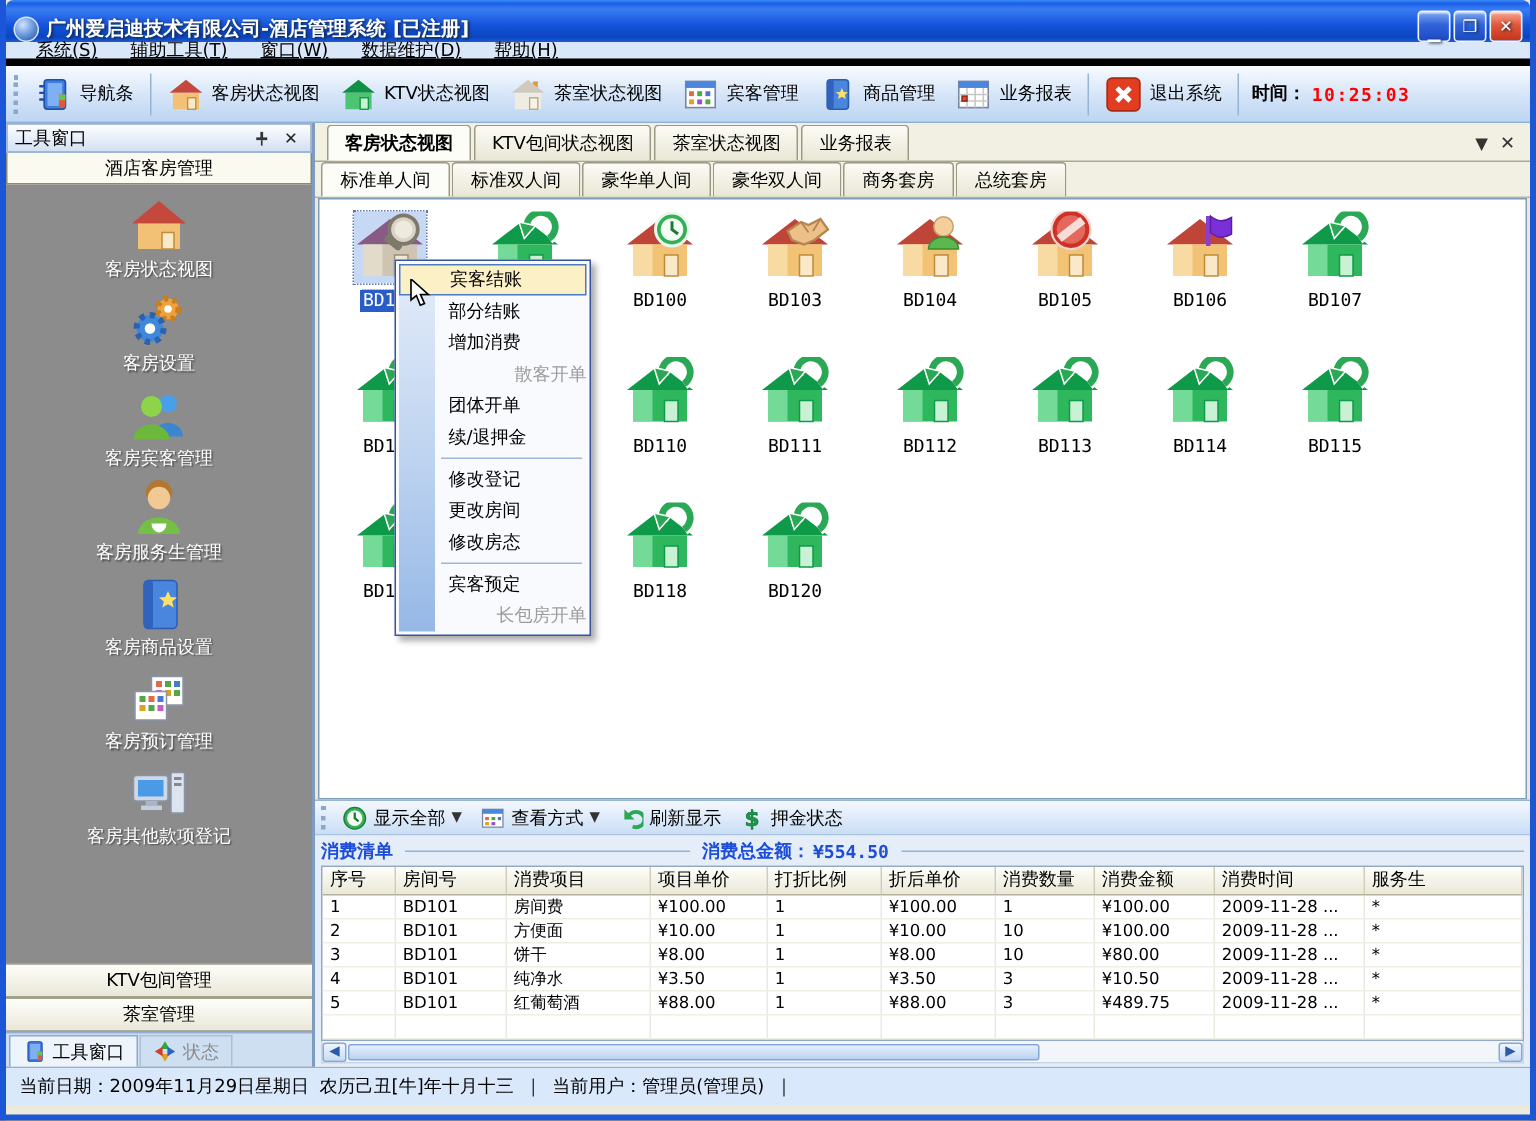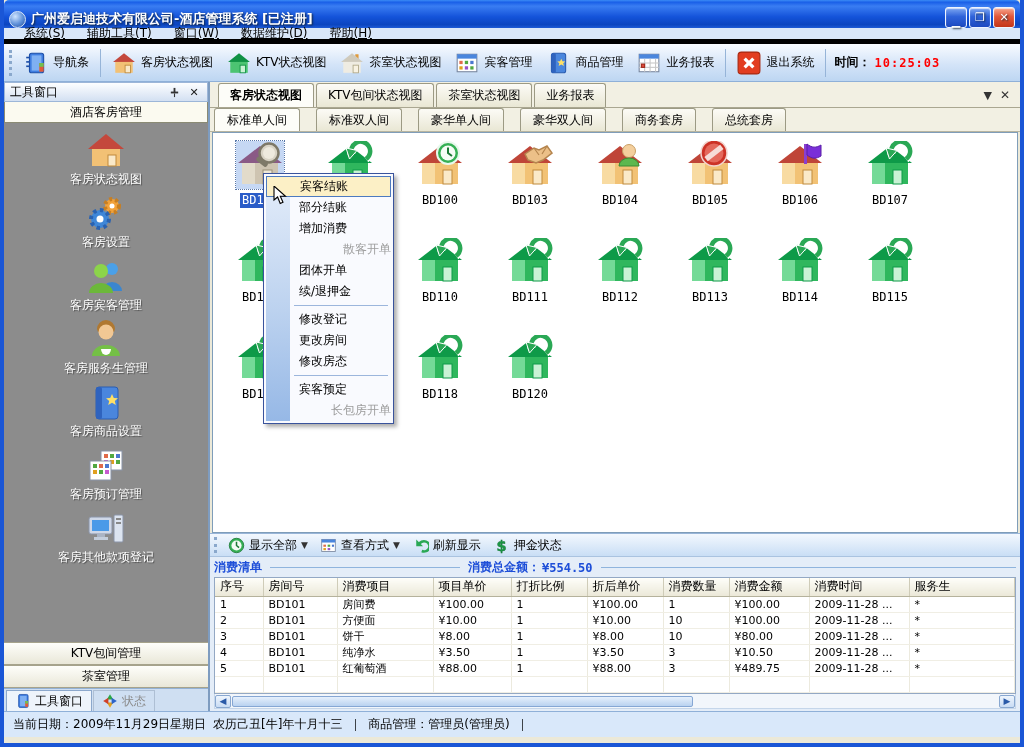--- a/index.html
+++ b/index.html
@@ -52,21 +52,21 @@
   .side-tab{display:flex;align-items:center;gap:4px;padding:0 8px;border:1px solid #8ca8cc;border-bottom:none;background:#eef4fb;}
   .side-tab .ic{width:16px;height:16px;}
   .side-tab.inactive{background:transparent;border-color:#aebfd4;color:#8c8c8c;}
 
   
   .main{flex:1;display:flex;flex-direction:column;background:#ece9d8;min-width:0;}
   .tabstrip{height:26px;background:#f2f0e3;display:flex;align-items:flex-end;padding:3px 6px 0 8px;border-bottom:1px solid #aaa791;gap:2px;}
   .tab{padding:3px 11px 3px;border:1px solid #9c9a84;border-bottom:none;border-radius:3px 3px 0 0;background:linear-gradient(180deg,#fcfbf6,#e9e7d4);white-space:nowrap;}
   .tab.active{background:#fdfdf8;font-weight:bold;}
   .corner{margin-left:auto;display:flex;gap:8px;align-items:center;padding:0 4px 5px;color:#333;font-size:11px;}
-  .subtabstrip{height:24px;background:#f2f0e3;display:flex;align-items:flex-end;padding:2px 22px 0 4px;gap:16px;border-bottom:1px solid #b8b5a0;}
+  .subtabstrip{height:24px;background:#f2f0e3;display:flex;align-items:flex-end;padding:2px 22px 0 4px;gap:1px;border-bottom:1px solid #b8b5a0;}
   .subtab{padding:3px 12px 2px;border:1px solid #9c9a84;border-bottom:none;border-radius:3px 3px 0 0;background:linear-gradient(180deg,#fcfbf6,#e9e7d4);white-space:nowrap;}
   .subtab.active{background:#fdfdf8;}
 
   .roomarea{flex:1;background:#fff;border:1px solid #7f9db9;margin:0 2px;position:relative;overflow:hidden;}
   .room-grid{display:grid;grid-template-columns:repeat(8,90px);grid-auto-rows:97px;padding:4px 0 0 2px;}
   .room-cell{display:flex;flex-direction:column;align-items:center;padding-top:4px;}
   .room-ic{width:48px;height:48px;}
   .room-cell.selected .room-ic{background:#c6d8f4;outline:1px dotted #5a78a8;}
   .room-label{margin-top:4px;font-family:"DejaVu Sans Mono","Liberation Mono",monospace;font-size:12px;padding:0 2px;line-height:15px;}
   .room-cell.selected .room-label{background:#2a5cc8;color:#fff;outline:1px dotted #fff;}
@@ -809,21 +809,21 @@
           <span class="hs-btn">▶</span>
         </div>
       </div>
     </div>
   </div>
 
   <div class="statusbar">
     <span>当前日期：2009年11月29日星期日</span>
     <span>农历己丑[牛]年十月十三</span>
     <span>｜</span>
-    <span>商品管理：管理员(管理员)</span>
+    <span>当前用户：管理员(管理员)</span>
     <span>｜</span>
   </div>
 
   <div class="context-menu" id="context-menu">
       <div class="cm-item hl">宾客结账</div>
       <div class="cm-item">部分结账</div>
       <div class="cm-item">增加消费</div>
       <div class="cm-item disabled">散客开单</div>
       <div class="cm-item">团体开单</div>
       <div class="cm-item">续/退押金</div>

